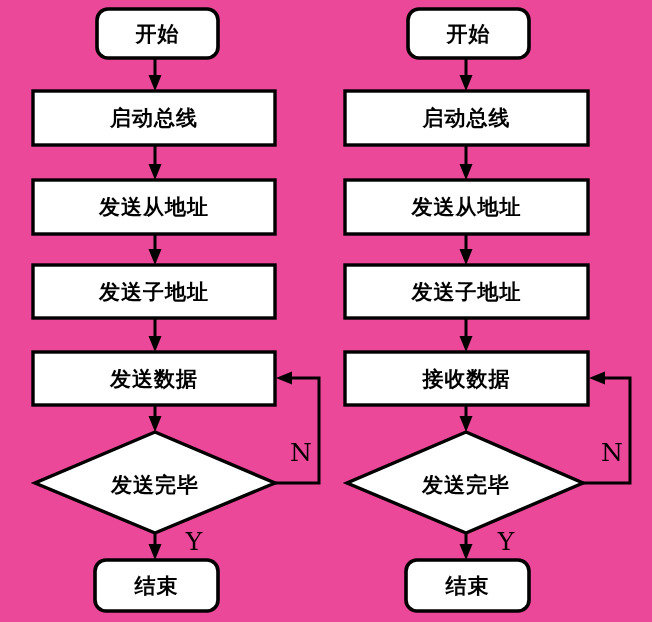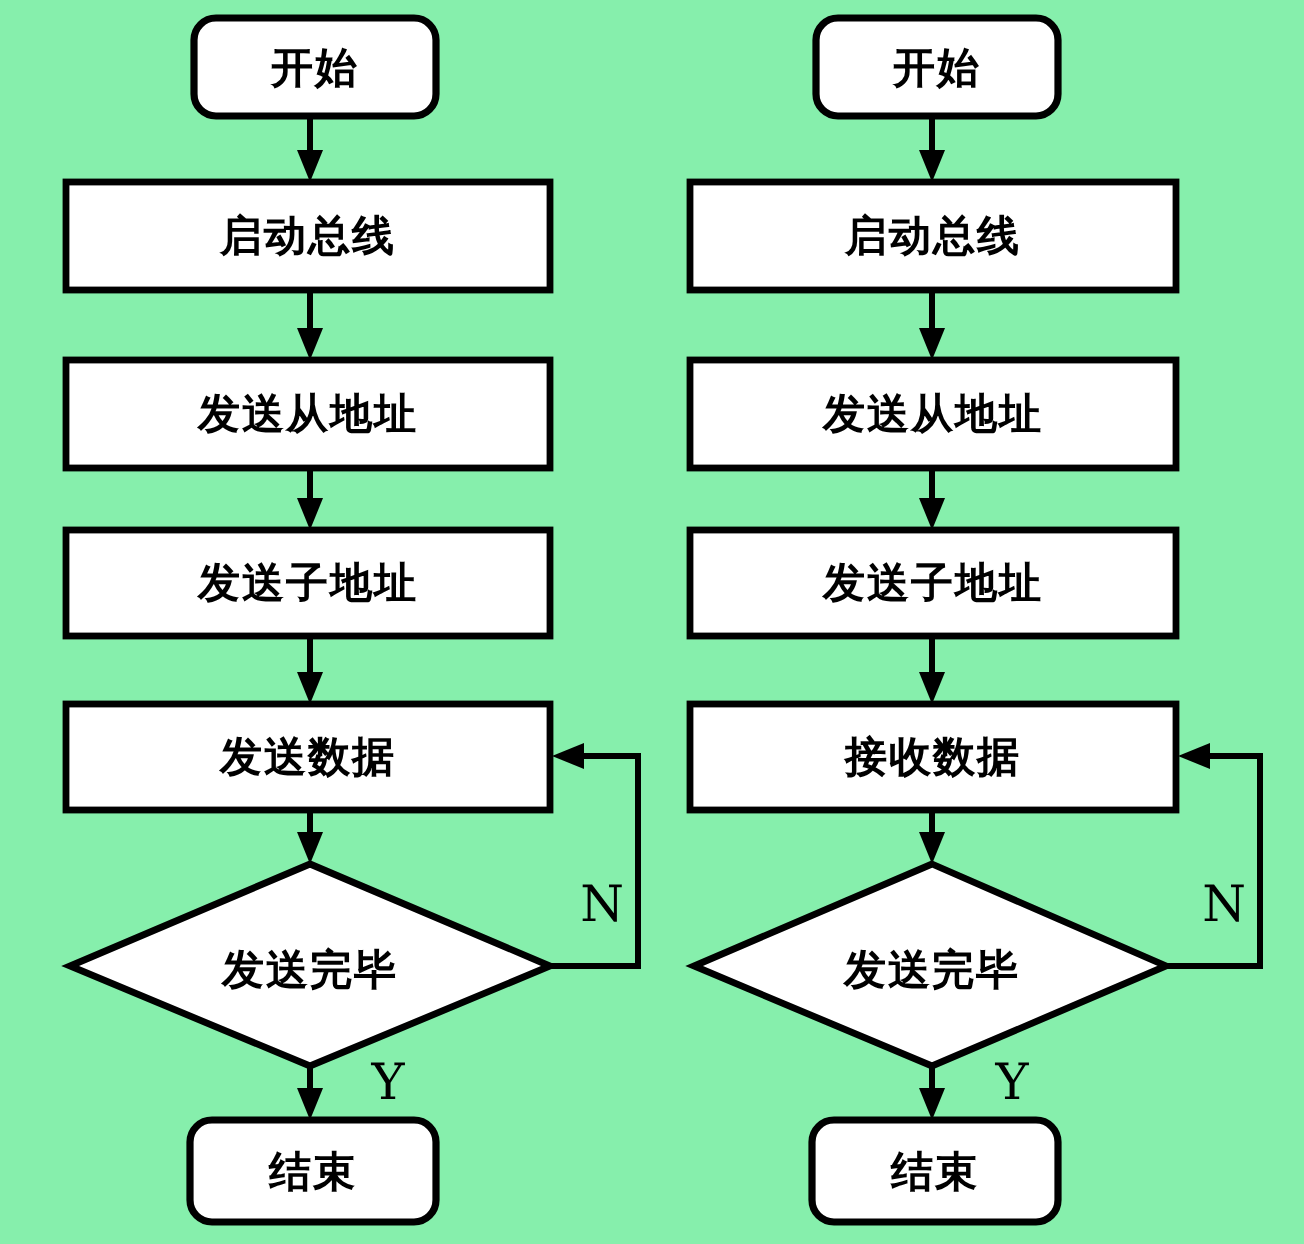--- a/index.html
+++ b/index.html
@@ -4,21 +4,21 @@
 <style>
   html, body {
     margin: 0;
     padding: 0;
     background: #ffffff;
   }
   #canvas {
     position: relative;
     width: 652px;
     height: 622px;
-    background: #86efac;
+    background: #ec4899;
     overflow: hidden;
     font-family: "DejaVu Sans", sans-serif;
   }
   #flow-svg {
     position: absolute;
     top: 0;
     left: 0;
     width: 652px;
     height: 622px;
   }

